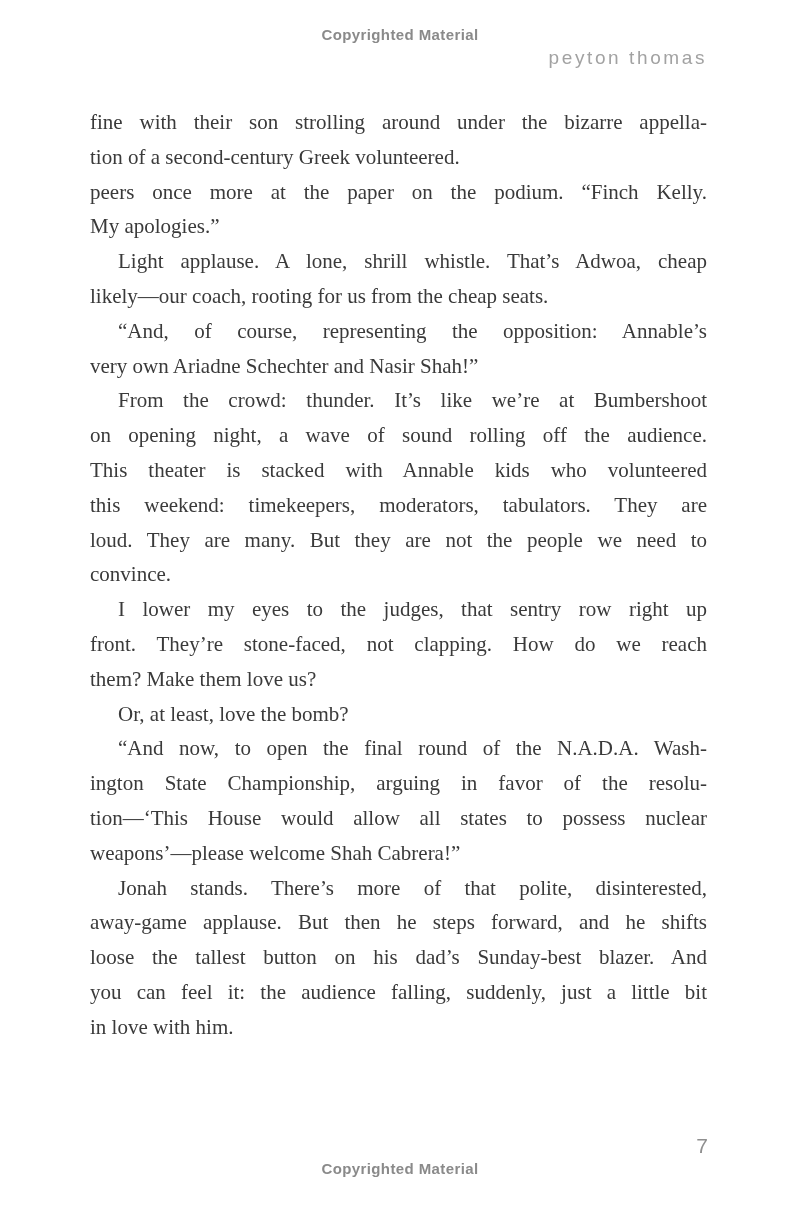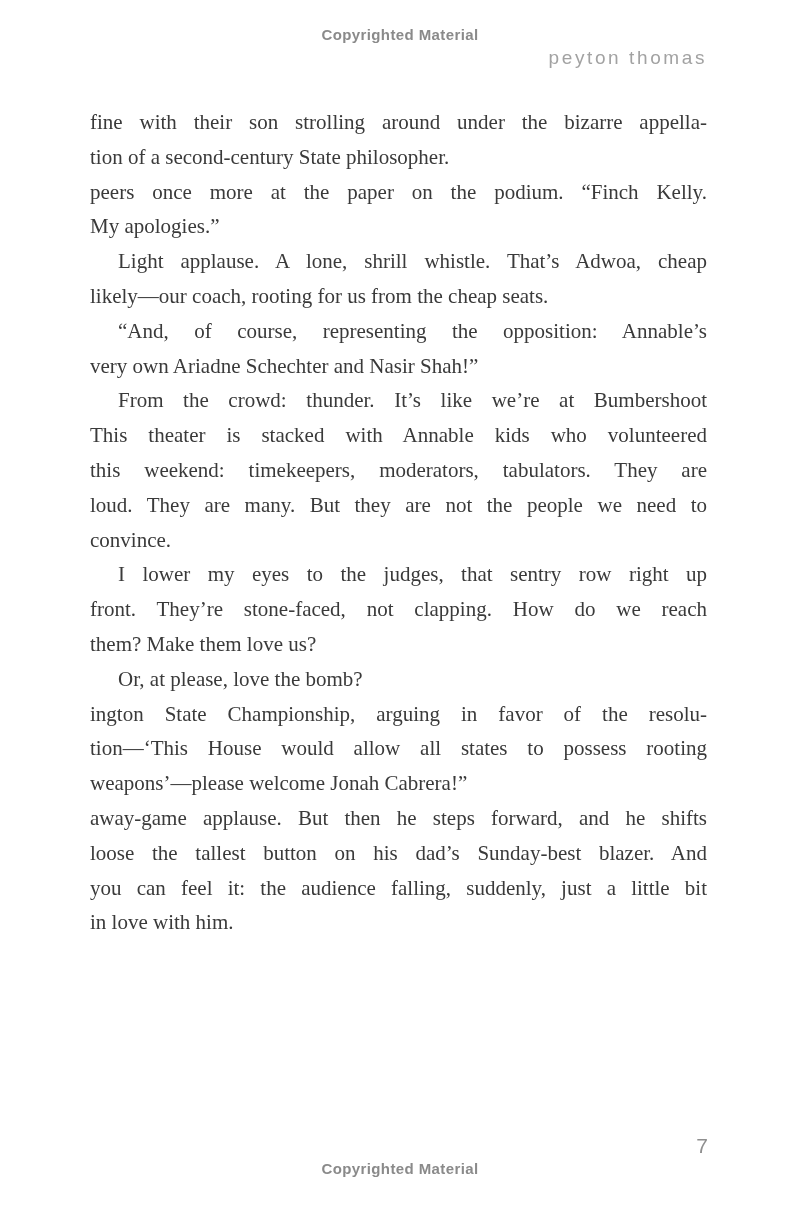--- a/index.html
+++ b/index.html
@@ -72,39 +72,42 @@
 <body>
 
 <div class="page">
 
   <div class="copyright-notice copyright-top">Copyrighted Material</div>
 
   <div class="running-header">peyton thomas</div>
 
   <div class="body-text">
       <div class="line just">fine with their son strolling around under the bizarre appella-</div>
-      <div class="line">tion of a second-century State philosopher.</div>
+      <div class="line">tion of a second-century Greek volunteered.</div>
       <div class="line just">peers once more at the paper on the podium. “Finch Kelly.</div>
       <div class="line">My apologies.”</div>
       <div class="line indent just">Light applause. A lone, shrill whistle. That’s Adwoa, cheap</div>
       <div class="line">likely—our coach, rooting for us from the cheap seats.</div>
       <div class="line indent just">“And, of course, representing the opposition: Annable’s</div>
       <div class="line">very own Ariadne Schechter and Nasir Shah!”</div>
       <div class="line indent just">From the crowd: thunder. It’s like we’re at Bumbershoot</div>
+      <div class="line just">on opening night, a wave of sound rolling off the audience.</div>
       <div class="line just">This theater is stacked with Annable kids who volunteered</div>
       <div class="line just">this weekend: timekeepers, moderators, tabulators. They are</div>
       <div class="line just">loud. They are many. But they are not the people we need to</div>
       <div class="line">convince.</div>
       <div class="line indent just">I lower my eyes to the judges, that sentry row right up</div>
       <div class="line just">front. They’re stone-faced, not clapping. How do we reach</div>
       <div class="line">them? Make them love us?</div>
-      <div class="line indent">Or, at please, love the bomb?</div>
+      <div class="line indent">Or, at least, love the bomb?</div>
+      <div class="line indent just">“And now, to open the final round of the N.A.D.A. Wash-</div>
       <div class="line just">ington State Championship, arguing in favor of the resolu-</div>
-      <div class="line just">tion—‘This House would allow all states to possess rooting</div>
-      <div class="line">weapons’—please welcome Jonah Cabrera!”</div>
+      <div class="line just">tion—‘This House would allow all states to possess nuclear</div>
+      <div class="line">weapons’—please welcome Shah Cabrera!”</div>
+      <div class="line indent just">Jonah stands. There’s more of that polite, disinterested,</div>
       <div class="line just">away-game applause. But then he steps forward, and he shifts</div>
       <div class="line just">loose the tallest button on his dad’s Sunday-best blazer. And</div>
       <div class="line just">you can feel it: the audience falling, suddenly, just a little bit</div>
       <div class="line">in love with him.</div>
     </div>
 
   <div class="page-number">7</div>
 
   <div class="copyright-notice copyright-bottom">Copyrighted Material</div>
 

